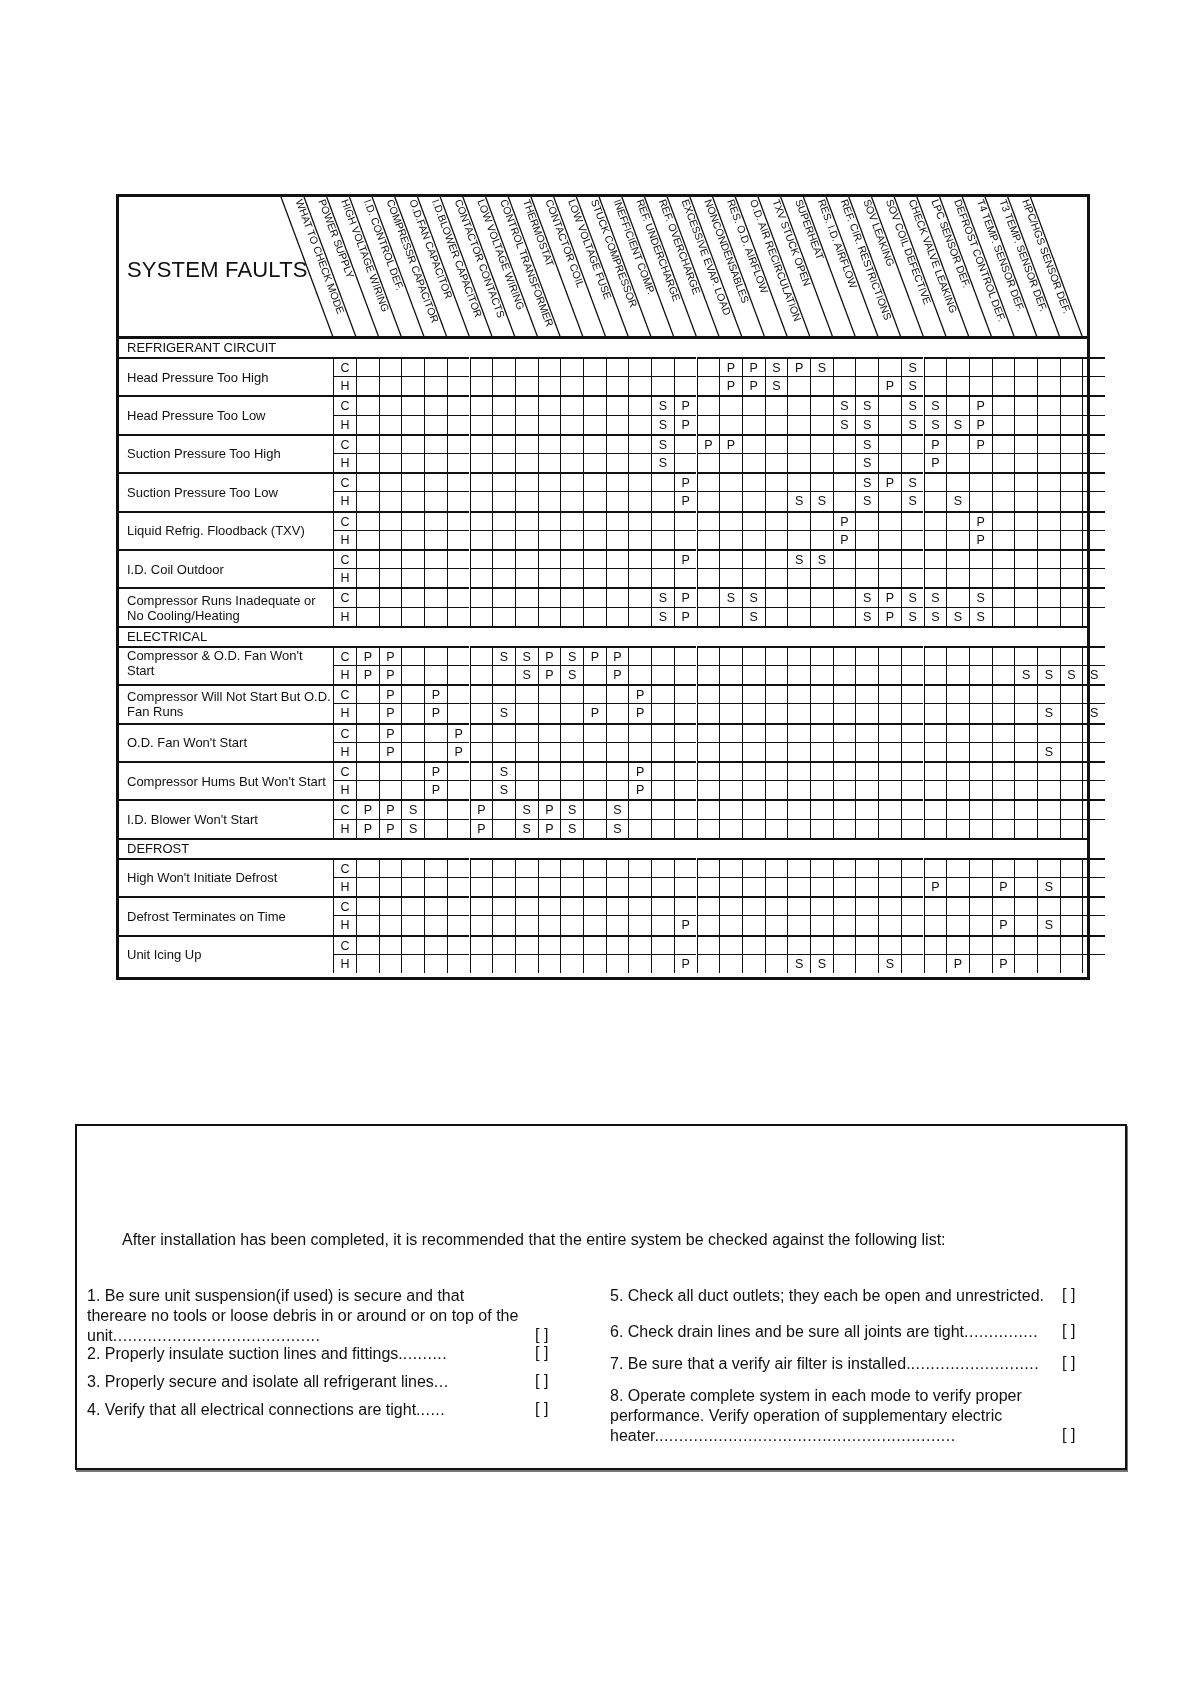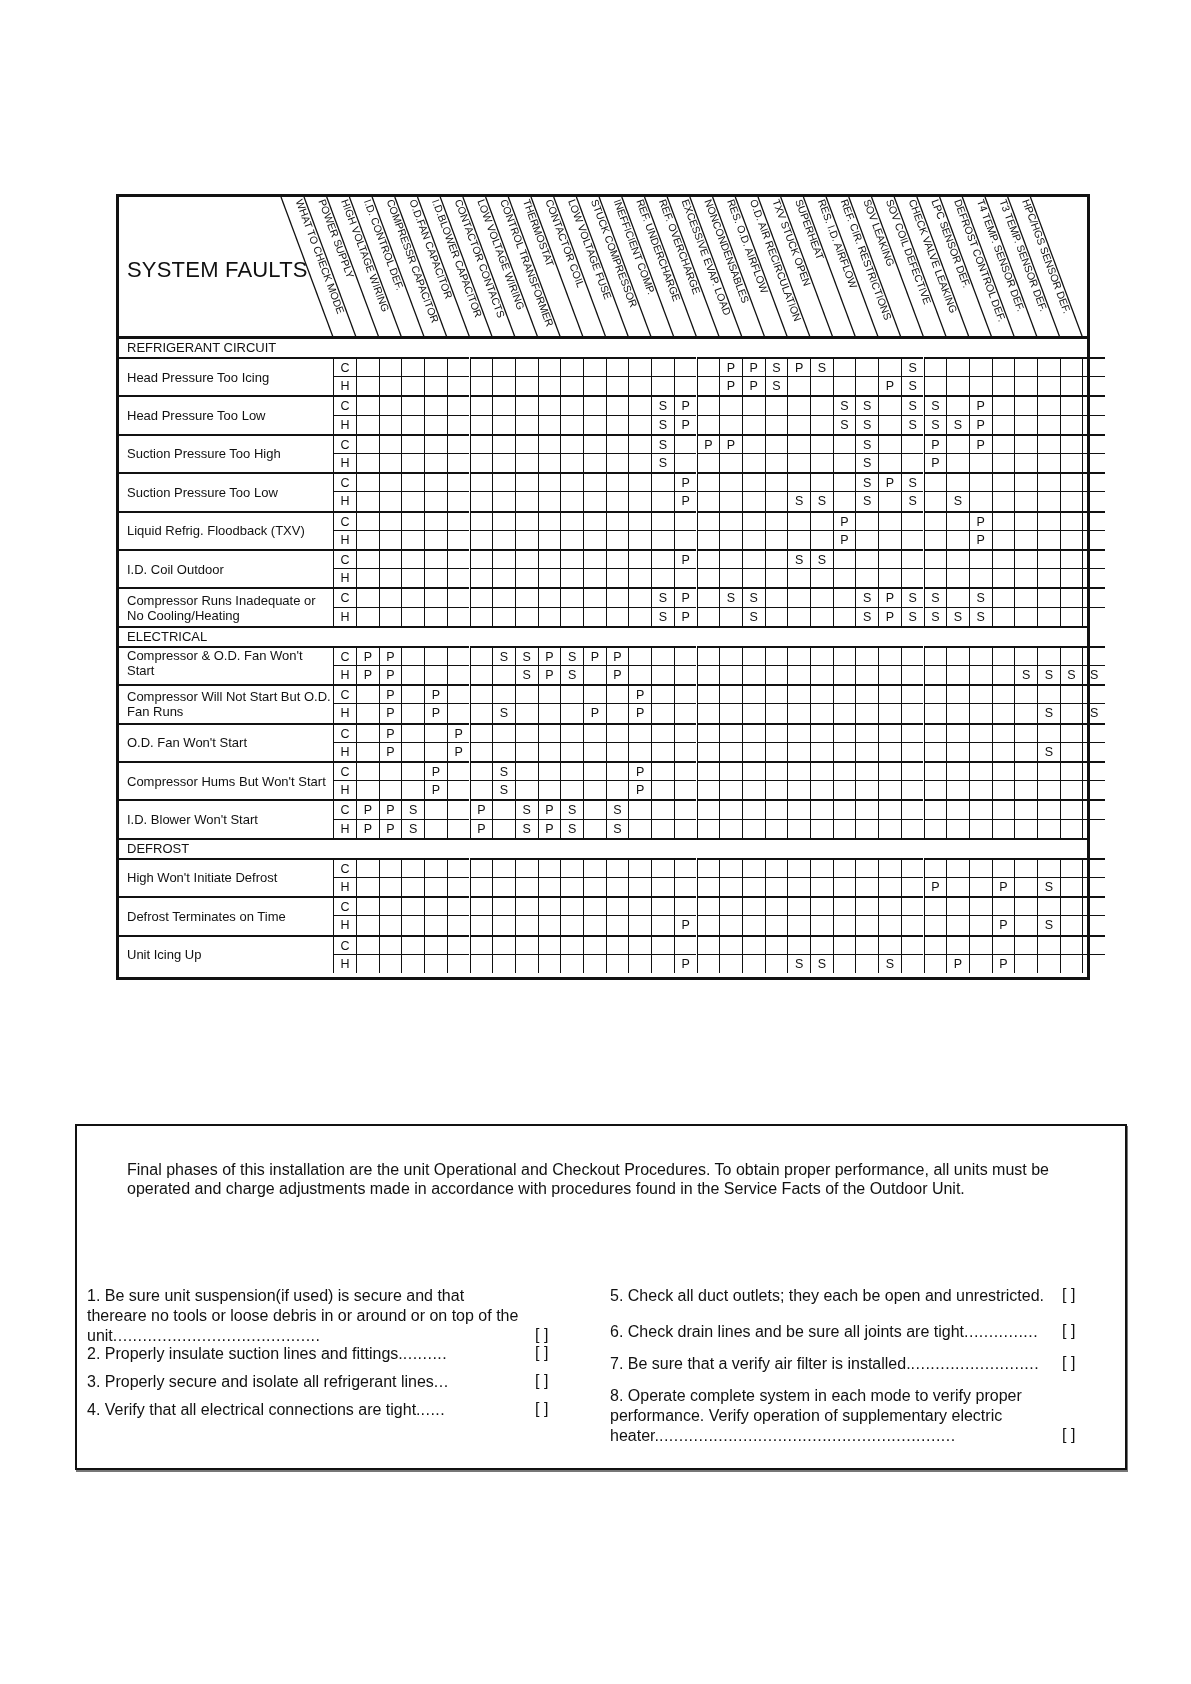--- a/index.html
+++ b/index.html
@@ -87,21 +87,21 @@
       <text x="0" y="0" transform="translate(812.25,4) rotate(69.62356478616363)" font-size="10.5" font-family="&quot;Liberation Sans&quot;, sans-serif" fill="#111">LPC SENSOR DEF.</text>
       <text x="0" y="0" transform="translate(834.95,4) rotate(69.62356478616363)" font-size="10.5" font-family="&quot;Liberation Sans&quot;, sans-serif" fill="#111">DEFROST CONTROL DEF.</text>
       <text x="0" y="0" transform="translate(857.65,4) rotate(69.62356478616363)" font-size="10.5" font-family="&quot;Liberation Sans&quot;, sans-serif" fill="#111">T4 TEMP. SENSOR DEF.</text>
       <text x="0" y="0" transform="translate(880.35,4) rotate(69.62356478616363)" font-size="10.5" font-family="&quot;Liberation Sans&quot;, sans-serif" fill="#111">T3 TEMP. SENSOR DEF.</text>
       <text x="0" y="0" transform="translate(903.05,4) rotate(69.62356478616363)" font-size="10.5" font-family="&quot;Liberation Sans&quot;, sans-serif" fill="#111">HPC/HGS SENSOR DEF.</text>
       <line x1="0" y1="140" x2="968" y2="140" stroke="#111" stroke-width="2"></line>
     </svg>
   <div id="sys-title">SYSTEM FAULTS</div>
   <div id="grid-body">
       <div class="sec" style="top: 140px;">REFRIGERANT CIRCUIT</div>
-      <div class="fault" style="top: 160px; height: 38.4px;">Head Pressure Too Icing</div>
+      <div class="fault" style="top: 160px; height: 38.4px;">Head Pressure Too High</div>
       <div class="cell mode" style="left: 214px; top: 160px; width: 23px; height: 19.2px; line-height: 19.2px; border-top: 2px solid rgb(17, 17, 17);">C</div>
       <div class="cell" style="left: 237px; top: 160px; width: 22.7px; height: 19.2px; line-height: 19.2px; border-top: 2px solid rgb(17, 17, 17);"></div>
       <div class="cell" style="left: 259.7px; top: 160px; width: 22.7px; height: 19.2px; line-height: 19.2px; border-top: 2px solid rgb(17, 17, 17);"></div>
       <div class="cell" style="left: 282.4px; top: 160px; width: 22.7px; height: 19.2px; line-height: 19.2px; border-top: 2px solid rgb(17, 17, 17);"></div>
       <div class="cell" style="left: 305.1px; top: 160px; width: 22.7px; height: 19.2px; line-height: 19.2px; border-top: 2px solid rgb(17, 17, 17);"></div>
       <div class="cell" style="left: 327.8px; top: 160px; width: 22.7px; height: 19.2px; line-height: 19.2px; border-top: 2px solid rgb(17, 17, 17);"></div>
       <div class="cell" style="left: 350.5px; top: 160px; width: 22.7px; height: 19.2px; line-height: 19.2px; border-top: 2px solid rgb(17, 17, 17);"></div>
       <div class="cell" style="left: 373.2px; top: 160px; width: 22.7px; height: 19.2px; line-height: 19.2px; border-top: 2px solid rgb(17, 17, 17);"></div>
       <div class="cell" style="left: 395.9px; top: 160px; width: 22.7px; height: 19.2px; line-height: 19.2px; border-top: 2px solid rgb(17, 17, 17);"></div>
       <div class="cell" style="left: 418.6px; top: 160px; width: 22.7px; height: 19.2px; line-height: 19.2px; border-top: 2px solid rgb(17, 17, 17);"></div>
@@ -1128,21 +1128,21 @@
       <div class="cell" style="left: 849.9px; top: 756.8px; width: 22.7px; height: 19.2px; line-height: 19.2px;"></div>
       <div class="cell" style="left: 872.6px; top: 756.8px; width: 22.7px; height: 19.2px; line-height: 19.2px;">P</div>
       <div class="cell" style="left: 895.3px; top: 756.8px; width: 22.7px; height: 19.2px; line-height: 19.2px;"></div>
       <div class="cell" style="left: 918px; top: 756.8px; width: 22.7px; height: 19.2px; line-height: 19.2px;"></div>
       <div class="cell" style="left: 940.7px; top: 756.8px; width: 22.7px; height: 19.2px; line-height: 19.2px;"></div>
       <div class="cell" style="left: 963.4px; top: 756.8px; width: 22.7px; height: 19.2px; line-height: 19.2px;"></div>
     </div>
 </div>
 
 <div id="checklist-box">
-  <div class="para" style="left:50px;top:34px;width:930px;">Final phases of this installation are the unit Operational and Checkout Procedures. To obtain proper performance, all units must be operated and charge adjustments made in accordance with procedures found in the Service Facts of the Outdoor Unit.</div>
+  <div class="para" style="left:45px;top:104px;width:990px;">After installation has been completed, it is recommended that the entire system be checked against the following list:</div>
   <div id="items-left">
       <div class="item" style="left: 10px; top: 160px; width: 440px;"><span>1. </span><span>Be sure unit suspension(if used) is secure and that thereare no tools or loose debris in or around or on top of the unit</span><span class="dots">..........................................</span></div>
       <span class="bracket" style="left: 458px; top: 200px;">[  ]</span>
       <div class="item" style="left: 10px; top: 218px; width: 440px;"><span>2. </span><span>Properly insulate suction lines and fittings.</span><span class="dots">.........</span></div>
       <span class="bracket" style="left: 458px; top: 218px;">[  ]</span>
       <div class="item" style="left: 10px; top: 246px; width: 440px;"><span>3. </span><span>Properly secure and isolate all refrigerant lines</span><span class="dots">...</span></div>
       <span class="bracket" style="left: 458px; top: 246px;">[  ]</span>
       <div class="item" style="left: 10px; top: 274px; width: 440px;"><span>4. </span><span>Verify that all electrical connections are tight.</span><span class="dots">.....</span></div>
       <span class="bracket" style="left: 458px; top: 274px;">[  ]</span>
     </div>

